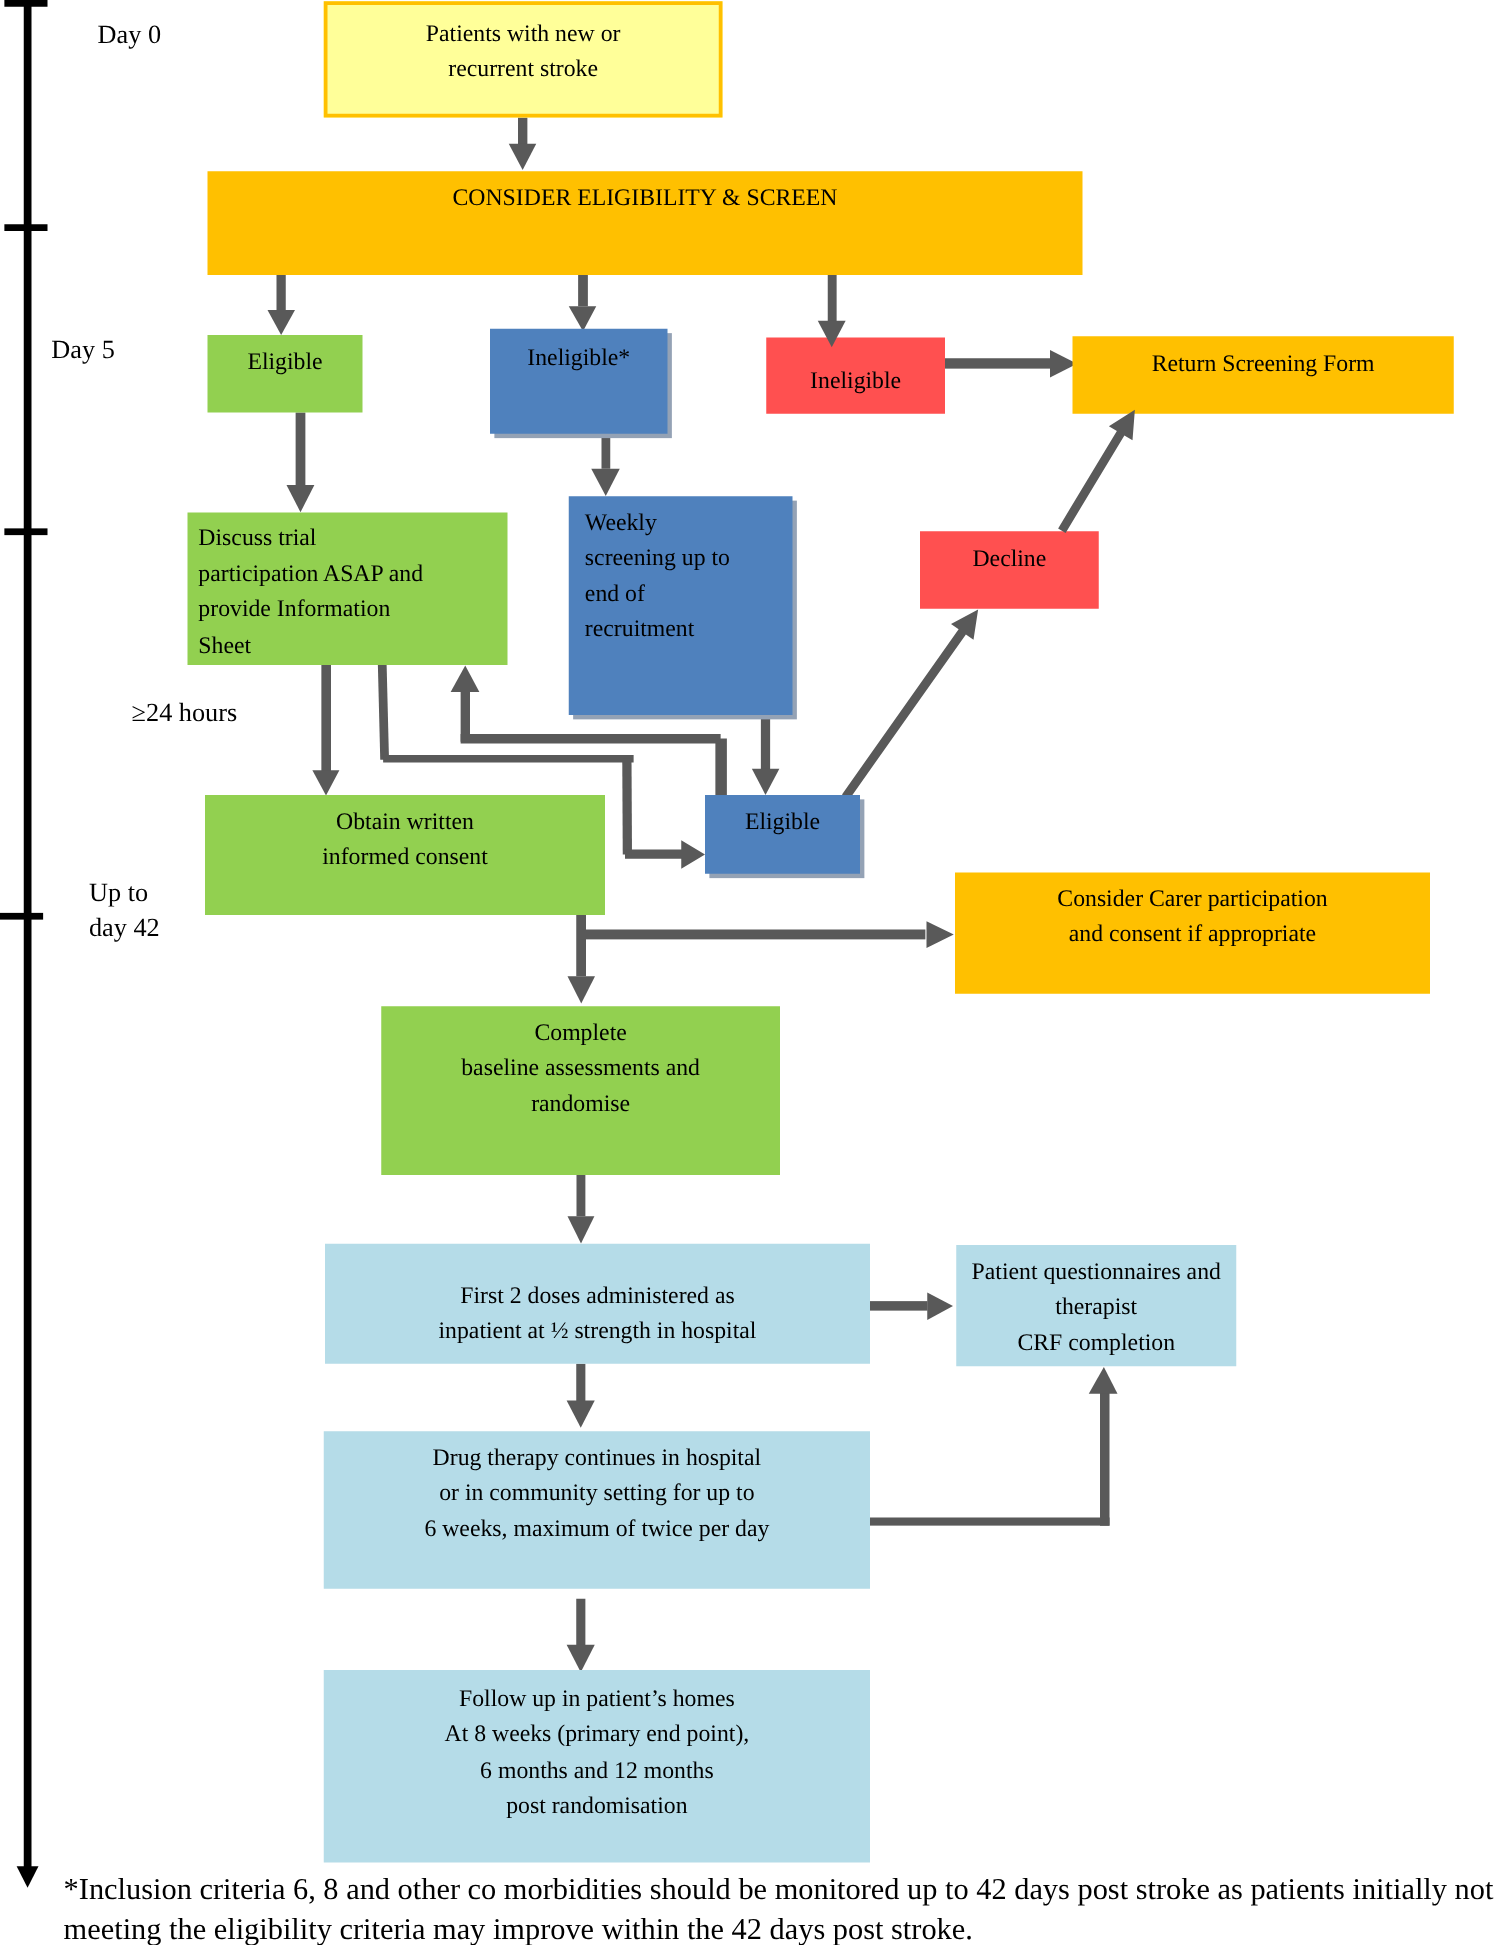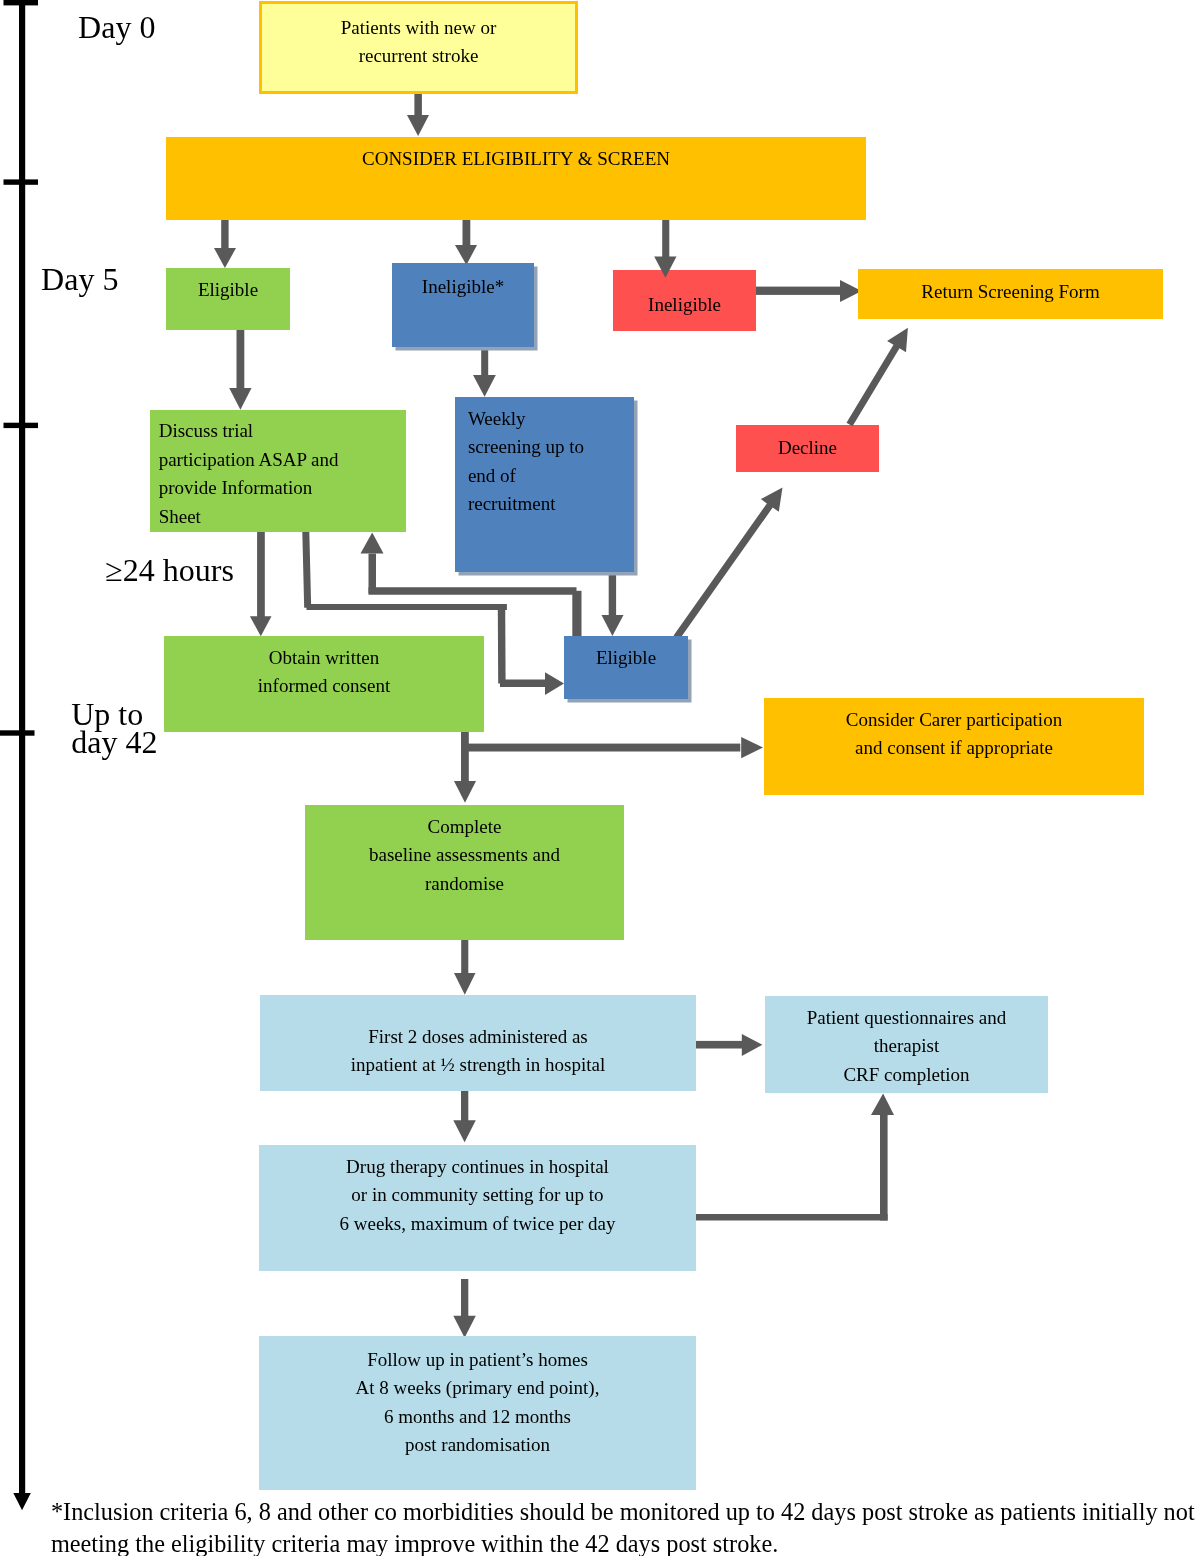--- a/index.html
+++ b/index.html
@@ -6,21 +6,21 @@
   html,body{margin:0;padding:0;background:#ffffff;}
   body{width:1200px;height:1556px;overflow:hidden;
        font-family:"Liberation Serif", serif;color:#000;}
   #stage{position:relative;width:1200px;height:1556px;}
   .box{position:absolute;box-sizing:border-box;display:flex;
        align-items:center;justify-content:center;text-align:center;
        font-size:19px;line-height:28.4px;}
   .box span{display:block;white-space:pre;}
   .shadow{box-shadow:3.5px 3.5px 0 0 #94A2B5;}
   svg.layer{position:absolute;left:0;top:0;width:1200px;height:1556px;}
-  .tl{position:absolute;white-space:pre;font-size:32px;line-height:28.4px;}
+  .tl{position:absolute;white-space:pre;font-size:21px;line-height:28.4px;}
   #foot{position:absolute;}
 </style>
 </head>
 <body>
 
 <div id="stage">
 
   <svg class="layer" id="axis-layer" viewBox="0 0 1200 1556">
     <g fill="#000000">
       <rect x="19" y="0" width="6.2" height="1496"></rect>
@@ -151,21 +151,21 @@
   </div>
 
   <div class="box shadow" id="n-inelig-star" style="left:392px;top:263px;width:142px;height:84px;background:#4F81BD;align-items:flex-start;padding-top:9.6px;">
     <span>Ineligible*</span>
   </div>
 
   <div class="box" id="n-inelig-red" style="left:613px;top:270px;width:143px;height:61px;background:#FF5050;align-items:center;padding-top:8.5px;">
     <span>Ineligible</span>
   </div>
 
-  <div class="box" id="n-return" style="left:858px;top:269px;width:305px;height:50px;background:#FFC000;align-items:flex-start;padding-top:9.3px;">
+  <div class="box" id="n-return" style="left:858px;top:269px;width:305px;height:62px;background:#FFC000;align-items:flex-start;padding-top:9.3px;">
     <span>Return Screening Form</span>
   </div>
 
   <div class="box" id="n-discuss" style="left:150px;top:410px;width:256px;height:122px;background:#92D050;justify-content:flex-start;align-items:flex-start;padding:7.4px 0 0 8.7px;text-align:left;">
     <div>
         <span>Discuss trial</span>
         <span>participation ASAP and</span>
         <span>provide Information</span>
         <span>Sheet</span>
       </div>
@@ -173,21 +173,21 @@
 
   <div class="box shadow" id="n-weekly" style="left:455px;top:397px;width:179px;height:175px;background:#4F81BD;justify-content:flex-start;align-items:flex-start;padding:7.7px 0 0 12.9px;text-align:left;">
     <div>
         <span>Weekly</span>
         <span>screening up to</span>
         <span>end of</span>
         <span>recruitment</span>
       </div>
   </div>
 
-  <div class="box" id="n-decline" style="left:736px;top:425px;width:143px;height:47px;background:#FF5050;align-items:flex-start;padding-top:8.5px;">
+  <div class="box" id="n-decline" style="left:736px;top:425px;width:143px;height:62px;background:#FF5050;align-items:flex-start;padding-top:8.5px;">
     <span>Decline</span>
   </div>
 
   <div class="box" id="n-consent" style="left:164px;top:636px;width:320px;height:96px;background:#92D050;align-items:flex-start;padding-top:7.5px;">
     <div>
         <span>Obtain written</span>
         <span>informed consent</span>
       </div>
   </div>
 
@@ -210,21 +210,21 @@
       </div>
   </div>
 
   <div class="box" id="n-first" style="left:260px;top:995px;width:436px;height:96px;background:#B5DCE8;align-items:center;padding-top:16px;">
     <div>
         <span>First 2 doses administered as</span>
         <span>inpatient at ½ strength in hospital</span>
       </div>
   </div>
 
-  <div class="box" id="n-quest" style="left:765px;top:996px;width:283px;height:97px;background:#B5DCE8;align-items:flex-start;padding-top:8px;">
+  <div class="box" id="n-quest" style="left:765px;top:996px;width:224px;height:97px;background:#B5DCE8;align-items:flex-start;padding-top:8px;">
     <div>
         <span>Patient questionnaires and</span>
         <span>therapist</span>
         <span>CRF completion</span>
       </div>
   </div>
 
   <div class="box" id="n-drug" style="left:259px;top:1145px;width:437px;height:126px;background:#B5DCE8;align-items:flex-start;padding-top:8px;">
     <div>
         <span>Drug therapy continues in hospital</span>

